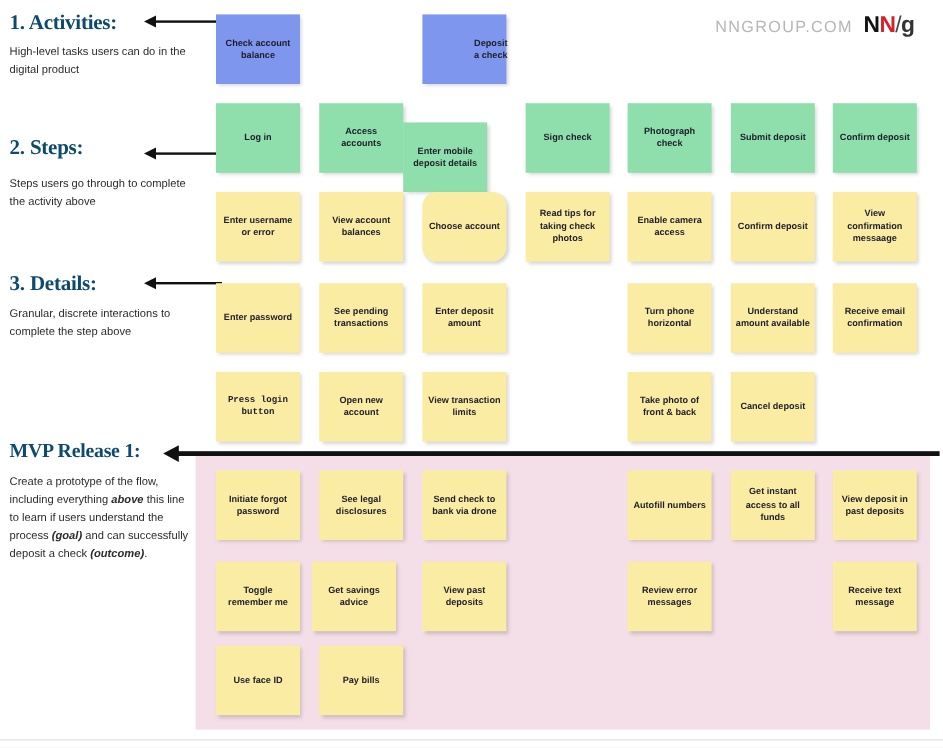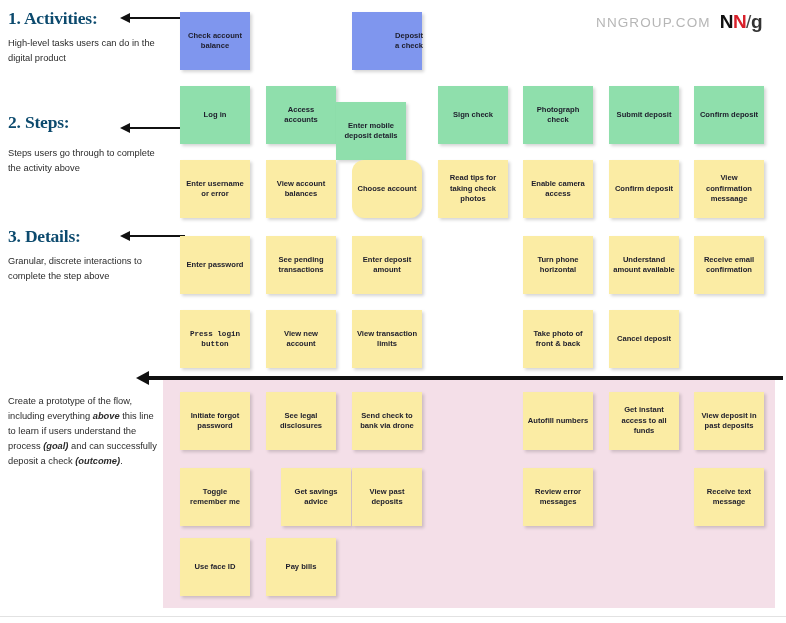--- a/index.html
+++ b/index.html
@@ -167,20 +167,21 @@
 
   <div class="rail-heading" id="h-activities">1. Activities:</div>
   <div class="rail-desc" id="d-activities">High-level tasks users can do in the digital product</div>
 
   <div class="rail-heading" id="h-steps">2. Steps:</div>
   <div class="rail-desc" id="d-steps">Steps users go through to complete the activity above</div>
 
   <div class="rail-heading" id="h-details">3. Details:</div>
   <div class="rail-desc" id="d-details">Granular, discrete interactions to complete the step above</div>
 
+  <div class="rail-heading" id="h-mvp">MVP Release 1:</div>
   <div class="rail-desc" id="d-mvp">Create a prototype of the flow, including everything <b>above</b> this line to learn if users understand the process <b>(goal)</b> and can successfully deposit a check <b>(outcome)</b>.</div>
 
   <div class="arrow" id="arrow-activities">
     <span class="head"></span>
       <span class="shaft"></span>
   </div>
   <div class="arrow" id="arrow-steps">
     <span class="head"></span>
       <span class="shaft"></span>
   </div>
@@ -210,32 +211,32 @@
       <div class="note yellow" style="left: 523px; top: 160px;">Enable camera access</div>
       <div class="note yellow" style="left: 609px; top: 160px;">Confirm deposit</div>
       <div class="note yellow" style="left: 694px; top: 160px;">View confirmation messaage</div>
       <div class="note yellow" style="left: 180px; top: 236px;">Enter password</div>
       <div class="note yellow" style="left: 266px; top: 236px;">See pending transactions</div>
       <div class="note yellow" style="left: 352px; top: 236px;">Enter deposit amount</div>
       <div class="note yellow" style="left: 523px; top: 236px;">Turn phone horizontal</div>
       <div class="note yellow" style="left: 609px; top: 236px;">Understand amount available</div>
       <div class="note yellow" style="left: 694px; top: 236px;">Receive email confirmation</div>
       <div class="note yellow" style="left: 180px; top: 310px; font-family: Liberation Mono, monospace;">Press login button</div>
-      <div class="note yellow" style="left: 266px; top: 310px;">View new account</div>
+      <div class="note yellow" style="left: 266px; top: 310px;">Open new account</div>
       <div class="note yellow" style="left: 352px; top: 310px;">View transaction limits</div>
       <div class="note yellow" style="left: 523px; top: 310px;">Take photo of front &amp; back</div>
       <div class="note yellow" style="left: 609px; top: 310px;">Cancel deposit</div>
       <div class="note yellow" style="left: 180px; top: 392px;">Initiate forgot password</div>
       <div class="note yellow" style="left: 266px; top: 392px;">See legal disclosures</div>
       <div class="note yellow" style="left: 352px; top: 392px;">Send check to bank via drone</div>
       <div class="note yellow" style="left: 523px; top: 392px;">Autofill numbers</div>
       <div class="note yellow" style="left: 609px; top: 392px;">Get instant access to all funds</div>
       <div class="note yellow" style="left: 694px; top: 392px;">View deposit in past deposits</div>
       <div class="note yellow" style="left: 180px; top: 468px;">Toggle remember me</div>
-      <div class="note yellow" style="left: 281px; top: 468px;">Get savings advice</div>
+      <div class="note yellow" style="left: 260px; top: 468px;">Get savings advice</div>
       <div class="note yellow" style="left: 352px; top: 468px;">View past deposits</div>
       <div class="note yellow" style="left: 523px; top: 468px;">Review error messages</div>
       <div class="note yellow" style="left: 694px; top: 468px;">Receive text message</div>
       <div class="note yellow" style="left: 180px; top: 538px;">Use face ID</div>
       <div class="note yellow" style="left: 266px; top: 538px;">Pay bills</div>
     </div>
 
   <div id="footline"></div>
 </div>
 

